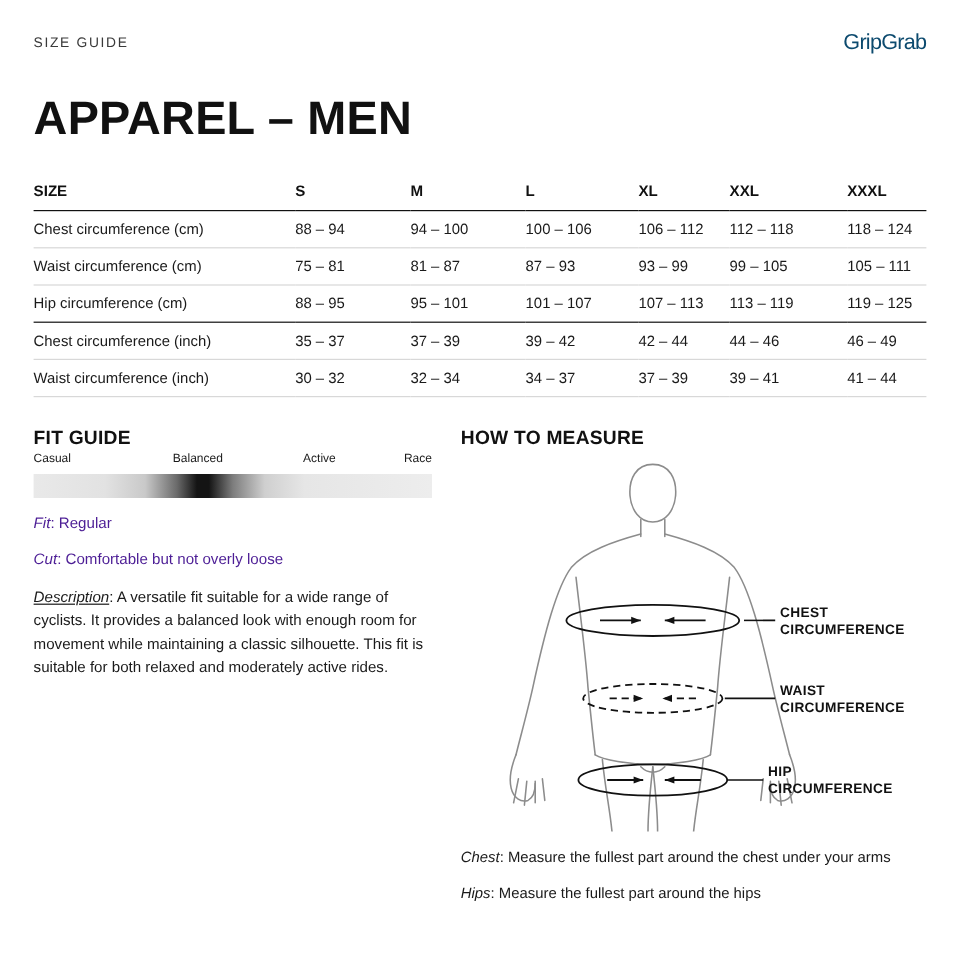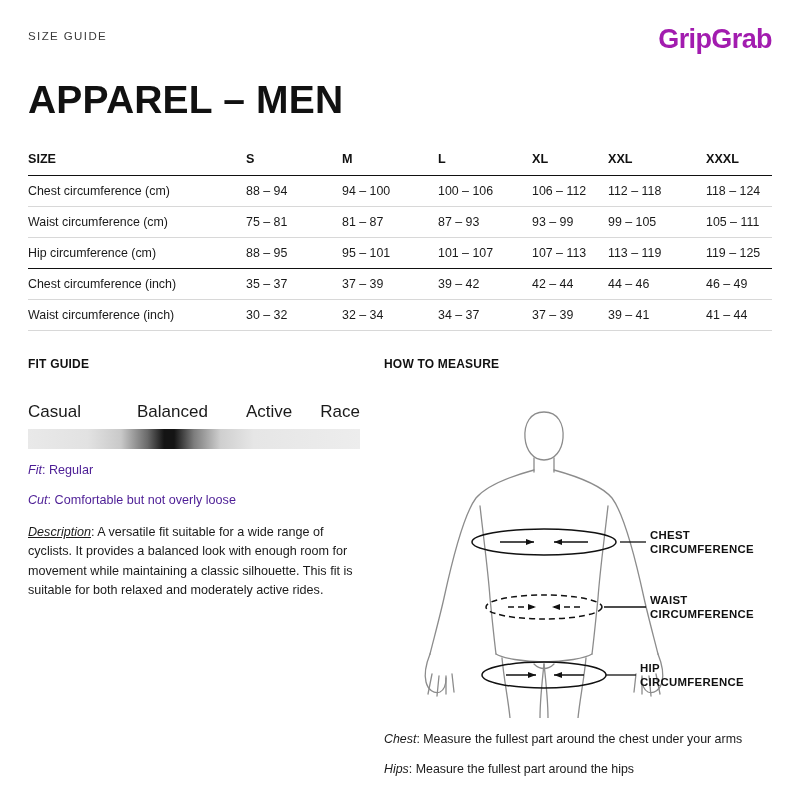--- a/index.html
+++ b/index.html
@@ -17,21 +17,21 @@
   
   .top-row {
     display:flex; align-items:flex-start; justify-content:space-between;
     height: 34px;
   }
   .eyebrow {
     font-size: 11.5px; letter-spacing: 1.4px; color:#3a3a3a;
     text-transform: uppercase; padding-top: 4px;
   }
   .brand {
-    font-size: 27px; font-weight: 700; letter-spacing:-0.6px; color:#a21caf;
+    font-size: 18px; font-weight: 400; letter-spacing:-0.6px; color:#0c4a6e;
     line-height: 1;
   }
   h1.title {
     font-size: 39px; font-weight: 800; letter-spacing: 0.2px;
     margin: 18px 0 0 0; color:#111;
   }
 
   
   table.size-table {
     width: 100%; border-collapse: collapse; margin-top: 22px;
@@ -58,27 +58,27 @@
   .c6 { width: auto; }
 
   
   .lower {
     display:flex; margin-top: 26px; gap: 0;
   }
   .col-left { width: 384px; padding-right: 24px; }
   .col-right { width: 388px; }
 
   .sec-title {
-    font-size: 12px; font-weight: 700; letter-spacing:0.2px; color:#111;
-    margin: 0 0 31px 0;
+    font-size: 16px; font-weight: 700; letter-spacing:0.2px; color:#111;
+    margin: 0 0 2px 0;
   }
 
   .fit-labels {
     display:flex; justify-content:space-between;
-    font-size: 17px; color:#1a1a1a; margin-bottom: 7px;
+    font-size: 10px; color:#1a1a1a; margin-bottom: 7px;
   }
   .fit-labels span:nth-child(2) { margin-left: 28px; }
   .fit-labels span:nth-child(3) { margin-left: 10px; }
   .fit-bar {
     height: 20px; width: 100%;
     background: linear-gradient(to right,
       #e9e9e9 0%, #e2e2e2 18%, #c9c9c9 28%,
       #6a6a6a 36%, #141414 41%, #141414 44%,
       #7d7d7d 50%, #cfcfcf 58%, #e6e6e6 68%, #ededed 100%);
   }

